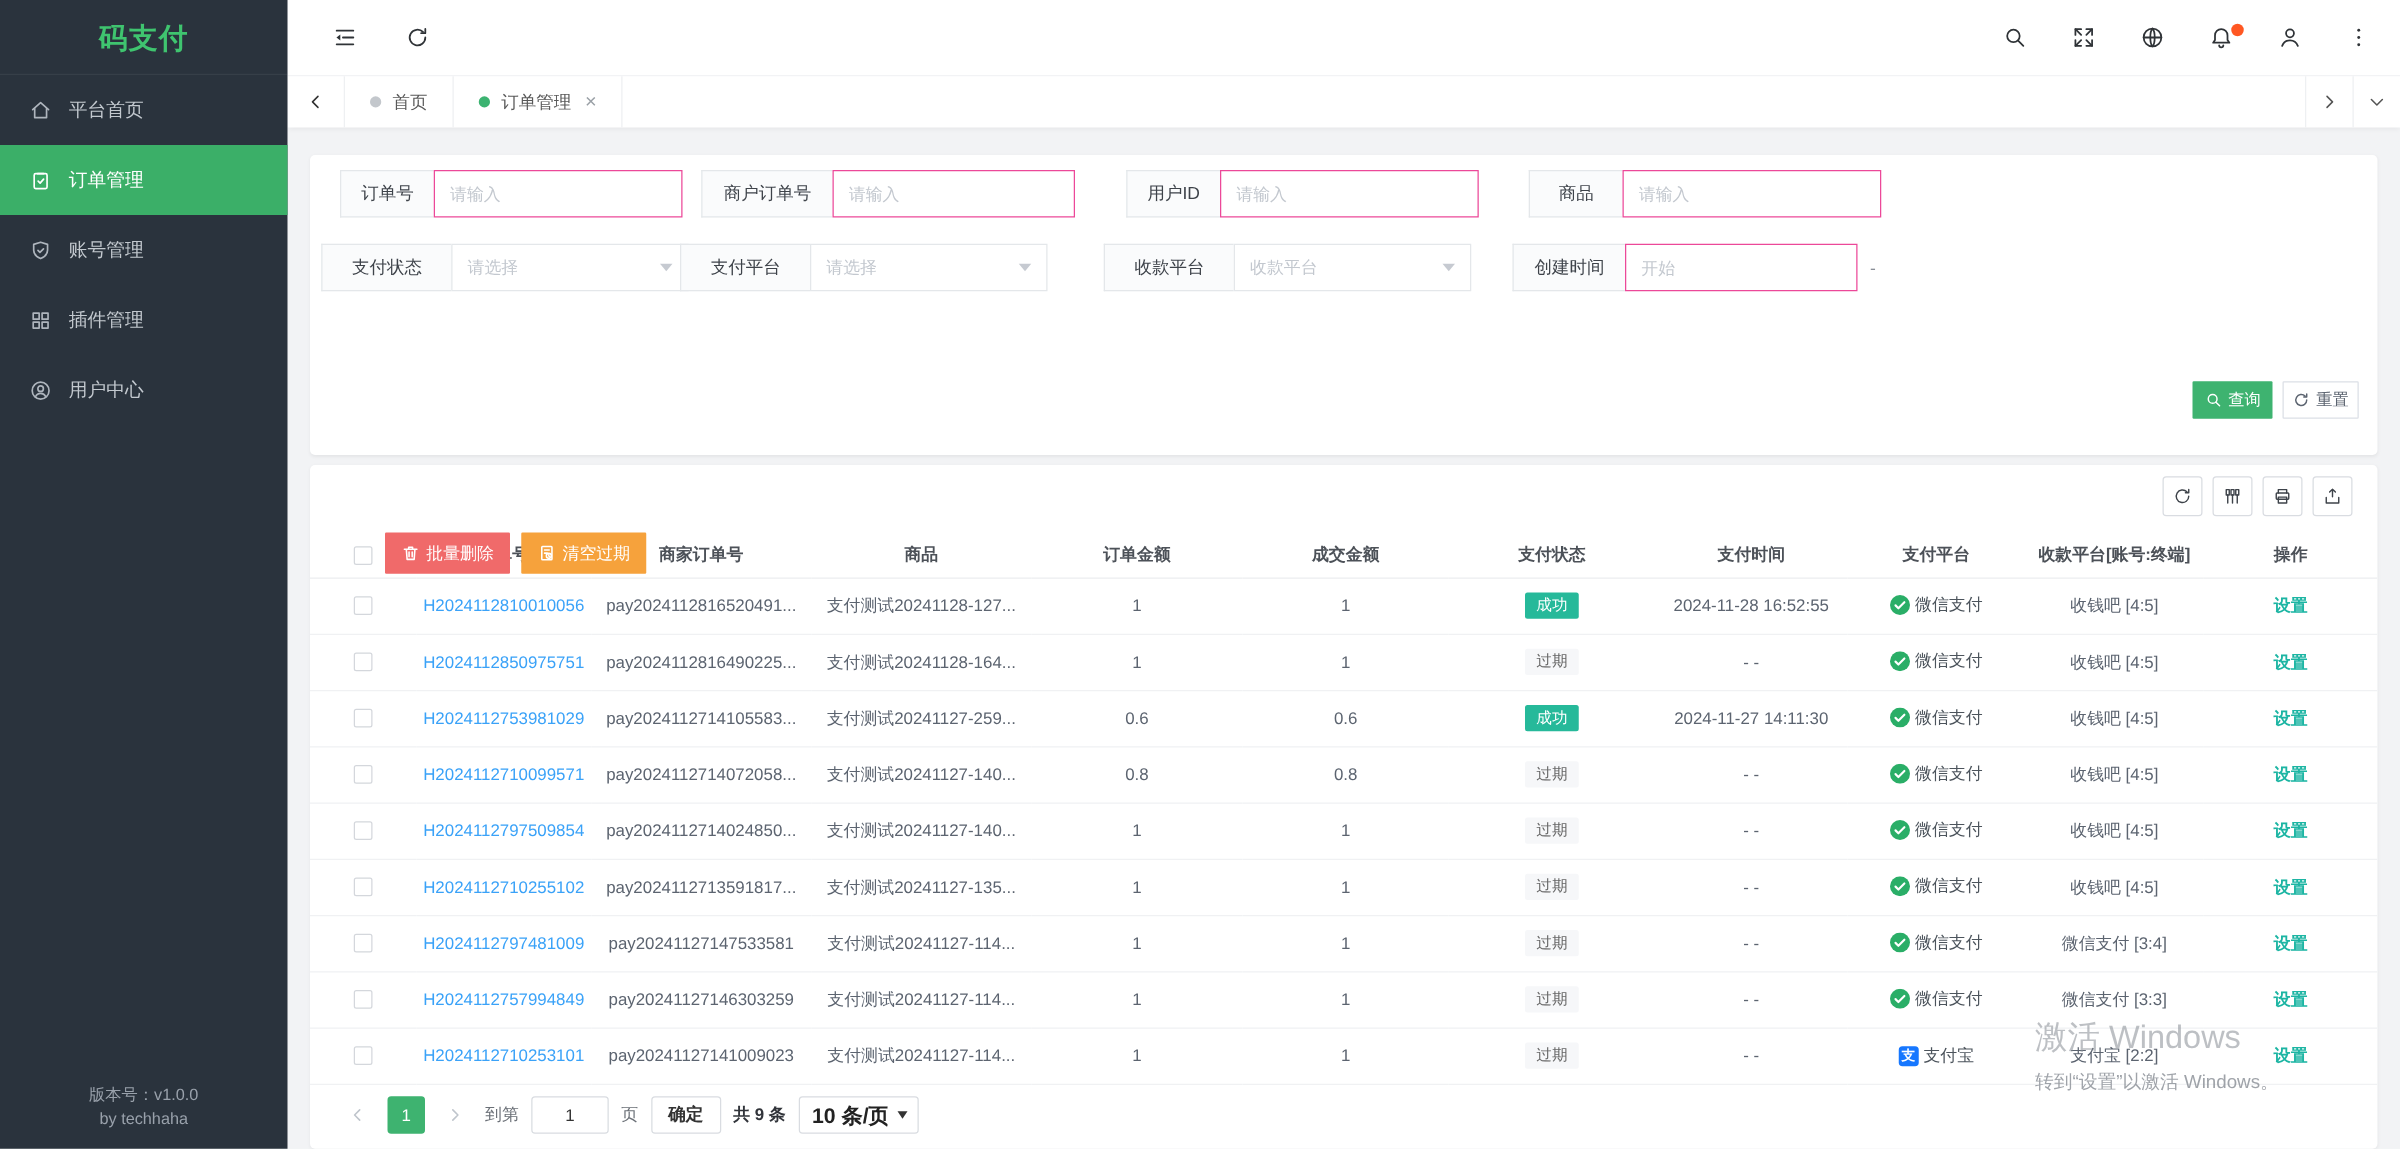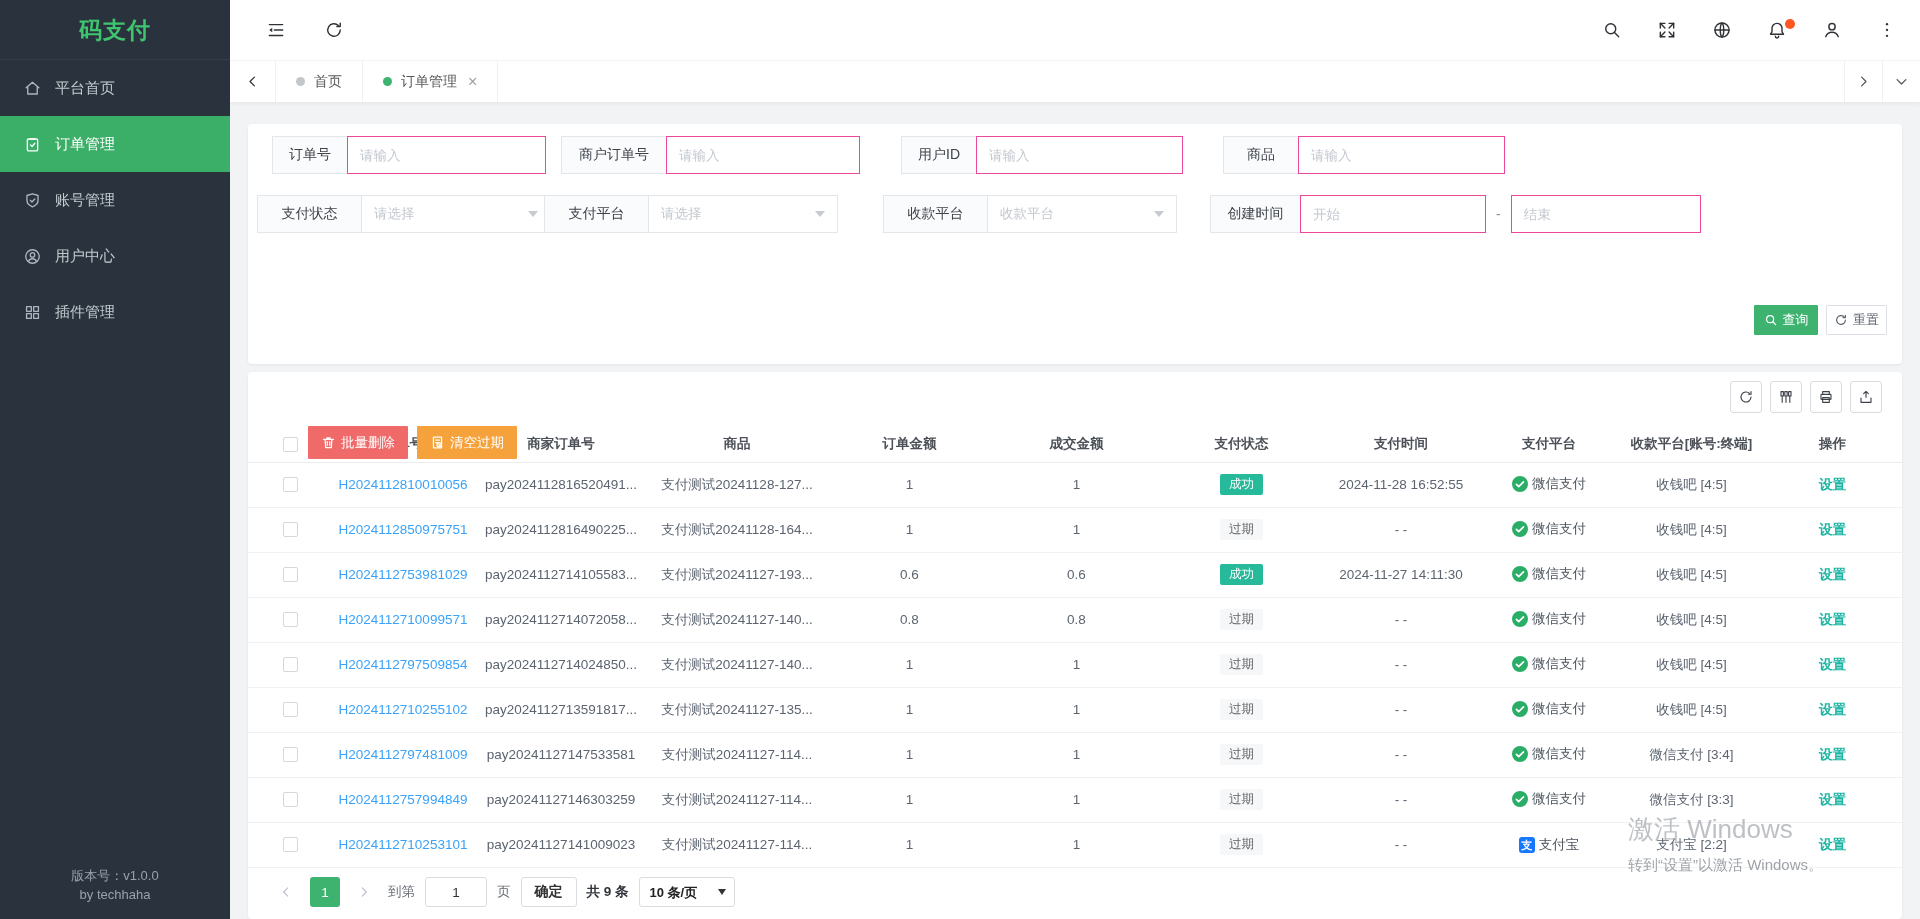--- a/index.html
+++ b/index.html
@@ -105,21 +105,21 @@
   .pg-cur { width:30px; height:30px; background:#3eb370; color:#fff; border-radius:3px; display:flex;
     align-items:center; justify-content:center; font-size:13.5px; cursor:pointer; }
   .pg-text { color:#6b7077; font-size:13.5px; }
   .pg-input { width:62px; height:30px; border:1px solid #d9dce1; border-radius:3px; text-align:center;
     font-size:13.5px; color:#333; outline:none; }
   .pg-btn { width:56px; height:30px; background:#fff; border:1px solid #d9dce1; border-radius:3px;
     font-size:14px; font-weight:bold; color:#333; cursor:pointer; }
   .pg-total { color:#31343a; font-size:13.5px; font-weight:bold; }
   .pg-size { position:relative; }
   .pg-size select { appearance:none; -webkit-appearance:none; width:96px; height:30px; border:1px solid #d9dce1;
-    border-radius:3px; background:#fff; font-size:13px; font-weight:bold; color:#222;
+    border-radius:3px; background:#fff; font-size:17px; font-weight:bold; color:#222;
     padding:0 24px 0 10px; outline:none; cursor:pointer; font-family:inherit; }
   .pg-size .sel-caret { position:absolute; right:9px; top:12px; width:0; height:0; pointer-events:none;
     border-left:4.5px solid transparent; border-right:4.5px solid transparent; border-top:6px solid #333; }
 
   
   .watermark { position:absolute; left:1628px; top:812px; z-index:60; pointer-events:none; }
   .wm1 { font-size:26px; color:rgba(135,140,147,.55); }
   .wm2 { font-size:15px; color:rgba(135,140,147,.8); margin-top:9px; }
 </style>
 </head>
@@ -151,37 +151,37 @@
           <svg viewBox="0 0 24 24">
             <path d="M12 3.5l7 2.2v6c0 4.2-3.2 6.8-7 8.3-3.8-1.5-7-4.1-7-8.3v-6z"></path>
             <path d="M9.3 11.8l2 2 3.6-3.6"></path>
           </svg>
         </span>
       <span>账号管理</span>
     </div>
     <div class="side-item">
       <span class="icn">
           <svg viewBox="0 0 24 24">
-            <circle cx="12" cy="12" r="8.5"></circle>
-            <circle cx="12" cy="10" r="2.8"></circle>
-            <path d="M6.8 18.2c1.1-2.4 3-3.4 5.2-3.4s4.1 1 5.2 3.4"></path>
-          </svg>
-        </span>
-      <span>用户中心</span>
-    </div>
-    <div class="side-item">
-      <span class="icn">
-          <svg viewBox="0 0 24 24">
             <rect x="4.5" y="4.5" width="6" height="6"></rect>
             <rect x="13.5" y="4.5" width="6" height="6"></rect>
             <rect x="4.5" y="13.5" width="6" height="6"></rect>
             <rect x="13.5" y="13.5" width="6" height="6"></rect>
           </svg>
         </span>
       <span>插件管理</span>
+    </div>
+    <div class="side-item">
+      <span class="icn">
+          <svg viewBox="0 0 24 24">
+            <circle cx="12" cy="12" r="8.5"></circle>
+            <circle cx="12" cy="10" r="2.8"></circle>
+            <path d="M6.8 18.2c1.1-2.4 3-3.4 5.2-3.4s4.1 1 5.2 3.4"></path>
+          </svg>
+        </span>
+      <span>用户中心</span>
     </div>
   </nav>
   <div class="version">
     <div>版本号：v1.0.0</div>
     <div>by techhaha</div>
   </div>
 </aside>
 
 <div class="main">
 
@@ -309,21 +309,20 @@
         <div class="flabel" style="width:104px">收款平台</div>
         <div class="fselect">
           <span>收款平台</span>
           <span class="caret"></span>
         </div>
       </div>
       <div class="fgroup" style="left:962px;top:71px">
         <div class="flabel" style="width:90px">创建时间</div>
         <input class="finput" style="width: 186px;" placeholder="开始">
         <span class="dash">-</span>
-        <input class="finput" style="width: 190px;" placeholder="结束">
       </div>
 
       <button class="btn btn-q">
         <span class="icn">
             <svg viewBox="0 0 24 24">
               <circle cx="10.5" cy="10.5" r="6"></circle>
               <path d="M15 15l5 5"></path>
             </svg>
           </span>
         <span>查询</span>
@@ -460,21 +459,21 @@
                   </span>
                   <span>微信支付</span>
                 </span></td>
             <td>收钱吧 [4:5]</td>
             <td><a class="setlink">设置</a></td>
           </tr>
           <tr>
             <td><input type="checkbox" class="cb" style=""></td>
             <td><a class="olink">H2024112753981029</a></td>
             <td>pay2024112714105583...</td>
-            <td>支付测试20241127-193...</td>
+            <td>支付测试20241127-259...</td>
             <td>0.6</td>
             <td>0.6</td>
             <td><span class="badge success">成功</span></td>
             <td>2024-11-27 14:11:30</td>
             <td><span class="plat">
                   <span class="wx">
                     <svg viewBox="0 0 16 16">
                       <circle cx="8" cy="8" r="8" fill="#2aae67"></circle>
                       <path d="M4.4 8.3l2.3 2.3 4.8-4.8" stroke="#fff" stroke-width="1.7" fill="none" stroke-linecap="round" stroke-linejoin="round"></path>
                     </svg>

